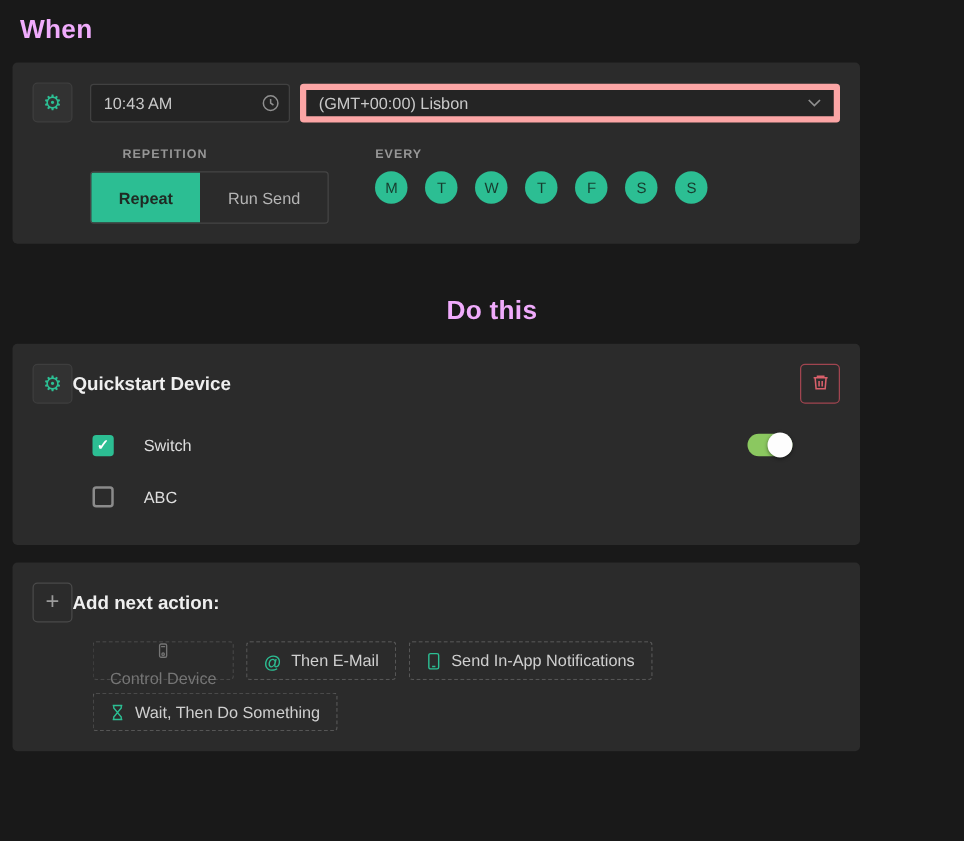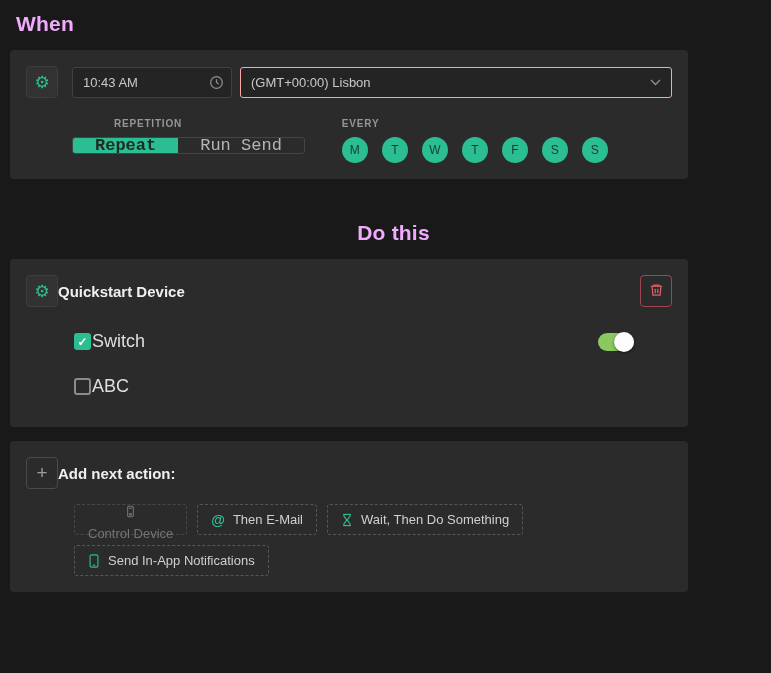--- a/index.html
+++ b/index.html
@@ -33,37 +33,37 @@
   .time-input {
     width:160px; height:31px; background:#242424;
     border:1px solid #414141; border-radius:3px;
     color:#c9c9c9; font-size:13px; padding:0 28px 0 10px;
     font-family:inherit; outline:none;
   }
   .clock-icon { position:absolute; right:8px; top:8px; color:#8f8f8f; pointer-events:none; }
 
   .tz-select {
     margin-left:8px; flex:1; height:31px; background:#242424;
-    border:1px solid #fca5a5; border-radius:3px; color:#c9c9c9;
+    border:5px solid #fca5a5; border-radius:3px; color:#c9c9c9;
     font-size:13px; display:flex; align-items:center; padding:0 10px; cursor:pointer;
   }
   .tz-select .chev { margin-left:auto; color:#8f8f8f; display:flex; }
 
   .row2 { margin-top:20px; display:flex; align-items:flex-start; }
   .spacer-col { width:46px; flex:0 0 auto; }
   .field-label {
     font-size:10px; letter-spacing:.8px; color:#969696;
     font-weight:600; margin-bottom:8px;
   }
-  .rep-label { margin-left:42px; }
+  .rep-label { margin-left:26px; }
 
   .seg { display:flex; border:1px solid #454545; border-radius:3px; overflow:hidden; }
   .seg-btn {
-    height:15px; padding:0 22px; font-size:17px; display:flex; align-items:center;
-    background:transparent; color:#b5b5b5; border:none; font-family:Liberation Mono, monospace; cursor:pointer;
+    height:40px; padding:0 22px; font-size:13px; display:flex; align-items:center;
+    background:transparent; color:#b5b5b5; border:none; font-family:Liberation Sans, sans-serif; cursor:pointer;
   }
   .seg-btn.active { background:var(--accent,#2cbe93); color:#1f2a23; font-weight:700; }
 
   .every-col { margin-left:37px; }
   .days { display:flex; gap:14px; }
   .day {
     width:26px; height:26px; border-radius:50%;
     background:var(--accent,#2cbe93); color:#173c2e;
     display:flex; align-items:center; justify-content:center;
     font-size:12px; cursor:pointer;
@@ -76,21 +76,21 @@
   }
 
   .device-card { padding-bottom:30px; }
   .option-row { margin:24px 0 0 48px; display:flex; align-items:center; }
   .checkbox {
     width:17px; height:17px; border-radius:3px; cursor:pointer;
     display:flex; align-items:center; justify-content:center; flex:0 0 auto;
   }
   .checkbox.checked { background:var(--accent,#2cbe93); color:#fff; font-size:12px; font-weight:700; }
   .checkbox.unchecked { border:2px solid #8b8b8b; background:transparent; }
-  .option-label { margin-left:1px; font-size:18px; color:#dedede; }
+  .option-label { margin-left:24px; font-size:13px; color:#dedede; }
 
   .toggle {
     margin-left:auto; margin-right:38px; width:36px; height:18px;
     border-radius:10px; background:var(--toggle-on,#8bc860);
     position:relative; cursor:pointer; flex:0 0 auto;
   }
   .toggle .knob {
     position:absolute; right:0px; top:-1px; width:20px; height:20px;
     border-radius:50%; background:#fdfdfd; box-shadow:0 1px 3px rgba(0,0,0,.5);
   }
@@ -224,35 +224,35 @@
           <span>Control Device</span>
         </button>
 
         <button class="action-btn">
           <span class="aicon">@</span>
           <span>Then E-Mail</span>
         </button>
 
         <button class="action-btn">
           <span class="aicon">
+            <svg width="12" height="14" viewBox="0 0 12 16" fill="none" stroke="currentColor" stroke-width="1.3">
+              <rect x="1.5" y="1" width="9" height="14" rx="1.6"></rect>
+              <path d="M4.5 12.8h3"></path>
+            </svg>
+          </span>
+          <span>Send In-App Notifications</span>
+        </button>
+
+        <button class="action-btn">
+          <span class="aicon">
             <svg width="12" height="14" viewBox="0 0 14 16" fill="none" stroke="currentColor" stroke-width="1.3">
               <path d="M2.5 1.5h9"></path>
               <path d="M2.5 14.5h9"></path>
               <path d="M3.5 1.5v2.2L7 8l3.5-4.3V1.5"></path>
               <path d="M3.5 14.5v-2.2L7 8l3.5 4.3v2.2"></path>
             </svg>
           </span>
           <span>Wait, Then Do Something</span>
         </button>
-
-        <button class="action-btn">
-          <span class="aicon">
-            <svg width="12" height="14" viewBox="0 0 12 16" fill="none" stroke="currentColor" stroke-width="1.3">
-              <rect x="1.5" y="1" width="9" height="14" rx="1.6"></rect>
-              <path d="M4.5 12.8h3"></path>
-            </svg>
-          </span>
-          <span>Send In-App Notifications</span>
-        </button>
       </div>
     </div>
   </div>
 </div>
 
 </body></html>

